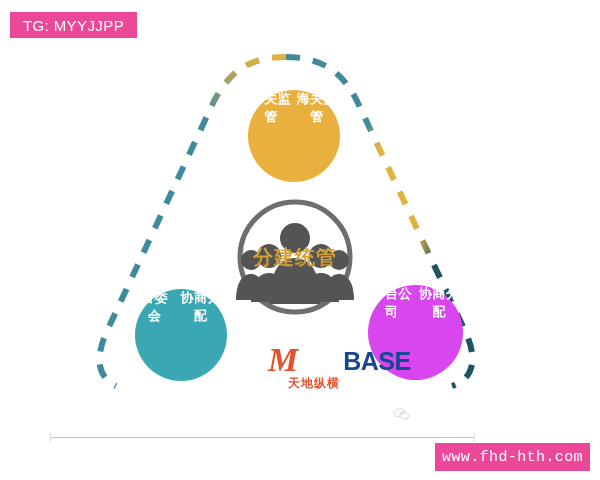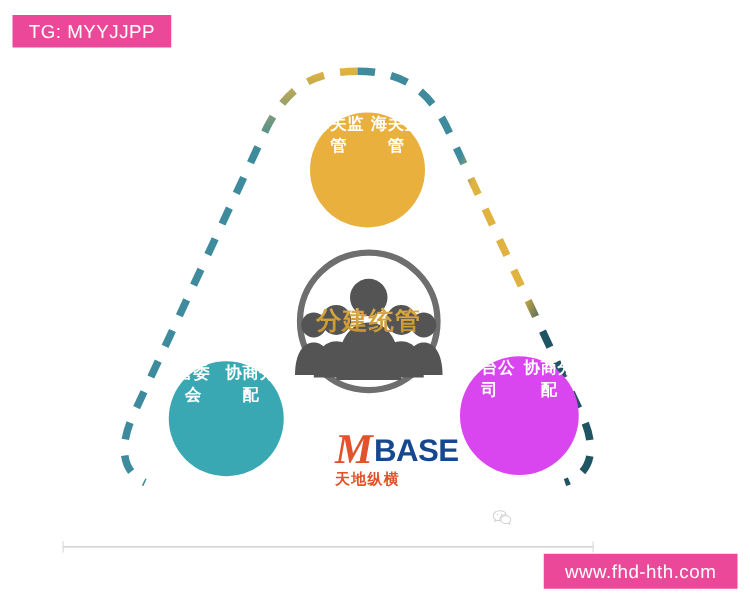--- a/index.html
+++ b/index.html
@@ -37,20 +37,21 @@
     width: 127px;
     height: 26px;
     font-size: 15px;
   }
   #wm-bottom {
     left: 435px;
     top: 443px;
     width: 155px;
     height: 28px;
     font-size: 15px;
+    font-family: Liberation Mono, monospace;
   }
 
   
   #tri-svg {
     position: absolute;
     left: 0;
     top: 0;
     width: 600px;
     height: 480px;
   }
@@ -146,23 +147,25 @@
     font-family: "Liberation Serif", "DejaVu Serif", serif;
     margin-right: 1px;
   }
   #logo-base {
     font-size: 25px;
     font-weight: bold;
     color: #17478f;
     letter-spacing: -0.5px;
     line-height: 0.95;
     font-family: "Liberation Sans", "DejaVu Sans", sans-serif;
+    margin-left: 44px;
   }
   #logo-cn {
     margin-top: 1px;
+    margin-left: 20px;
     font-size: 12px;
     font-weight: bold;
     color: #e2522b;
     letter-spacing: 1px;
     font-family: "Liberation Serif", "DejaVu Serif", serif;
   }
 
   
   #wechat-wm {
     position: absolute;

